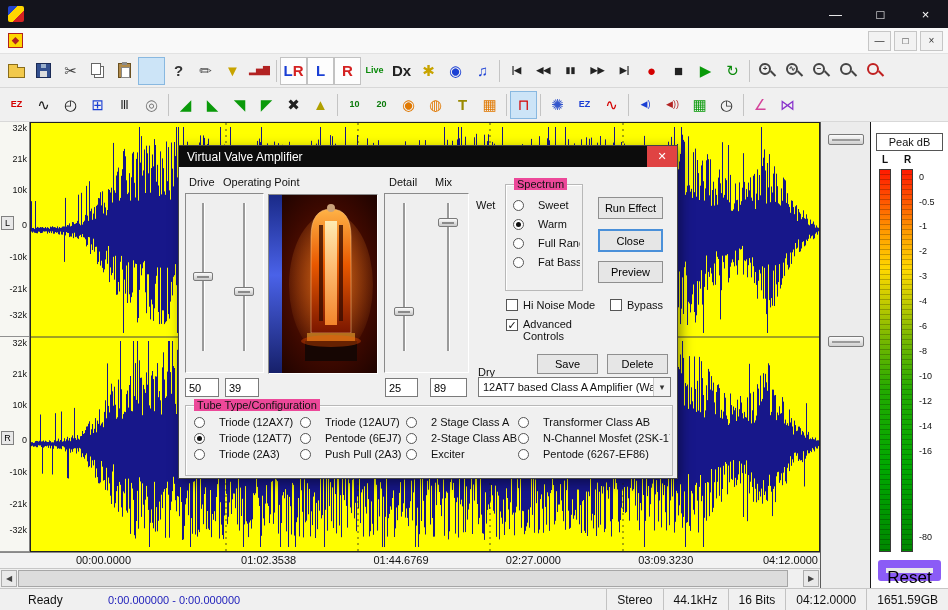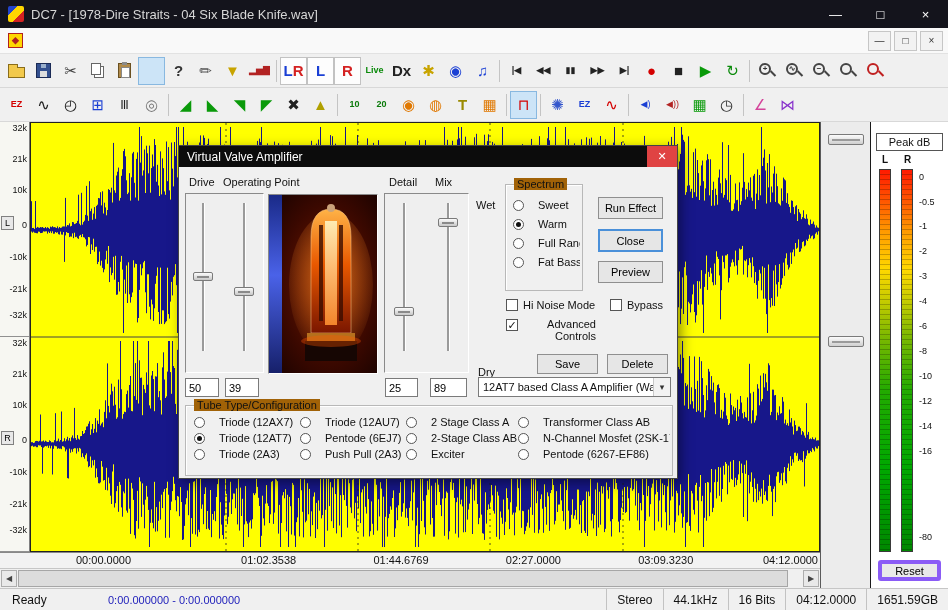--- a/index.html
+++ b/index.html
@@ -87,25 +87,25 @@
     background:#fff; text-align:center; font-size:11px; line-height:16px; }
   .mch { position:absolute; top:32px; font-size:10px; font-weight:bold; }
   #mch-l { left:11px; } #mch-r { left:33px; }
   .meter { position:absolute; top:47px; bottom:36px; width:12px; border:1px solid #3a3a3a; }
   .meter::after { content:""; position:absolute; inset:0;
     background:repeating-linear-gradient(to bottom, transparent 0 4px, rgba(0,0,0,.22) 4px 5px); }
   #meter-l { left:8px; } #meter-r { left:30px; }
   .meter-scale { position:absolute; top:47px; bottom:36px; left:46px; right:0; font-size:9px; }
   .scale-label { position:absolute; left:2px; transform:translateY(-50%); white-space:nowrap; }
   .reset-btn { position:absolute; bottom:7px; left:7px; right:7px; height:21px; background:#e9e9e9;
-    border:4px solid #8b5cf6; border-radius:3px; font-size:11px; }
+    border:8px solid #8b5cf6; border-radius:3px; font-size:17px; }
 
   
   .statusbar { height:22px; background:#f0f0f0; border-top:1px solid #c6c6c6; display:flex; align-items:center; font-size:12px; }
-  .sb-ready { padding:0 12px; width:108px; }
+  .sb-ready { padding:0 28px; width:108px; }
   .sb-blue { color:#2222bb; font-size:11px; width:180px; white-space:nowrap; overflow:hidden; }
   .sb-spacer { flex:1; }
   .sb-seg { border-left:1px solid #c2c2c2; height:100%; display:flex; align-items:center; padding:0 10px; white-space:nowrap; }
 
   
   .dialog { position:absolute; left:178px; top:145px; width:500px; height:334px; background:#f0f0f0;
     border:1px solid #444; box-shadow:3px 4px 12px rgba(0,0,0,.45); font-size:11px; }
   .dlg-title { height:21px; background:#0c0c0c; color:#fff; display:flex; align-items:center; padding-left:8px; font-size:12px; }
   .dlg-close { margin-left:auto; width:30px; height:21px; background:#e04343; color:#fff; border:none;
     display:flex; align-items:center; justify-content:center; font-size:11px; }
@@ -124,36 +124,36 @@
   .tube-box { position:absolute; left:89px; top:27px; width:110px; height:180px;
     border:1px solid; border-color:#8a8a8a #fff #fff #8a8a8a; }
   .tube-box svg { display:block; }
 
   .val-input { position:absolute; top:211px; height:19px; border:1px solid #7a7a7a; background:#fff;
     font-size:11px; font-family:"Liberation Sans",sans-serif; padding:0 3px; }
   #val-drive { left:6px; width:34px; } #val-op { left:46px; width:34px; }
   #val-detail { left:206px; width:33px; } #val-mix { left:251px; width:37px; }
 
   .groupbox { position:absolute; border:1px solid #b8b8b8; box-shadow:inset 1px 1px 0 #fff; }
-  .gb-label { position:absolute; top:-7px; left:8px; background:#a16207; padding:0 3px; }
+  .gb-label { position:absolute; top:-7px; left:8px; background:#ec4899; padding:0 3px; }
   #spectrum-group { left:326px; top:17px; width:78px; height:107px; }
   #spectrum-radios { position:absolute; left:7px; top:14px; right:2px; display:flex; flex-direction:column; gap:7px; }
   #tube-group { left:6px; top:238px; width:488px; height:71px; }
   #tube-radios { position:absolute; left:8px; top:10px; right:2px; display:grid;
     grid-template-columns:106px 106px 112px 1fr; row-gap:4px; overflow:hidden; }
 
   .radio-item { display:flex; align-items:center; gap:14px; white-space:nowrap; overflow:hidden; }
   .radio { width:11px; height:11px; border:1px solid #555; border-radius:50%; background:#fff; flex:0 0 auto; position:relative; }
   .radio.checked::after { content:""; position:absolute; left:2px; top:2px; width:5px; height:5px; border-radius:50%; background:#111; }
 
   .cb-item { position:absolute; display:flex; gap:5px; }
   .checkbox { width:12px; height:12px; border:1px solid #555; background:#fff; flex:0 0 auto;
     font-size:11px; line-height:10px; text-align:center; color:#111; }
   .cb-text { line-height:12px; }
-  #cb-adv { width:90px; } #cb-adv .cb-text { margin-top:-1px;text-align:right; }
+  #cb-adv { width:90px; } #cb-adv .cb-text { margin-top:-1px; }
 
   .dlg-btn { position:absolute; background:#e6e6e6; border:1px solid #8f8f8f; font-size:11px;
     font-family:"Liberation Sans",sans-serif; }
   #btn-run { left:419px; top:30px; width:65px; height:22px; }
   #btn-close { left:419px; top:62px; width:65px; height:23px; border:2px solid #4a90d9; }
   #btn-preview { left:419px; top:94px; width:65px; height:22px; }
   #btn-save { left:358px; top:187px; width:61px; height:20px; }
   #btn-delete { left:428px; top:187px; width:61px; height:20px; }
 
   .combo { position:absolute; left:299px; top:210px; width:193px; height:20px; background:#fff;
@@ -162,21 +162,20 @@
   .combo-arrow { width:17px; height:18px; border-left:1px solid #c8c8c8; background:#f2f2f2;
     display:flex; align-items:center; justify-content:center; font-size:9px; color:#333; }
 </style>
 </head>
 <body>
 
 <div class="app">
 
   <div class="titlebar">
     <span class="app-icon"></span>
-    <span class="title-text">DC7 - [1978-Dire Straits - 04 Six Blade Knife.wav]</span>
     <span class="win-btns">
       <button class="win-btn">—</button>
       <button class="win-btn">□</button>
       <button class="win-btn">×</button>
     </span>
   </div>
 
   <div class="menubar">
     <span class="mdi-icon">◆</span>
     <span class="mdi-btns">

